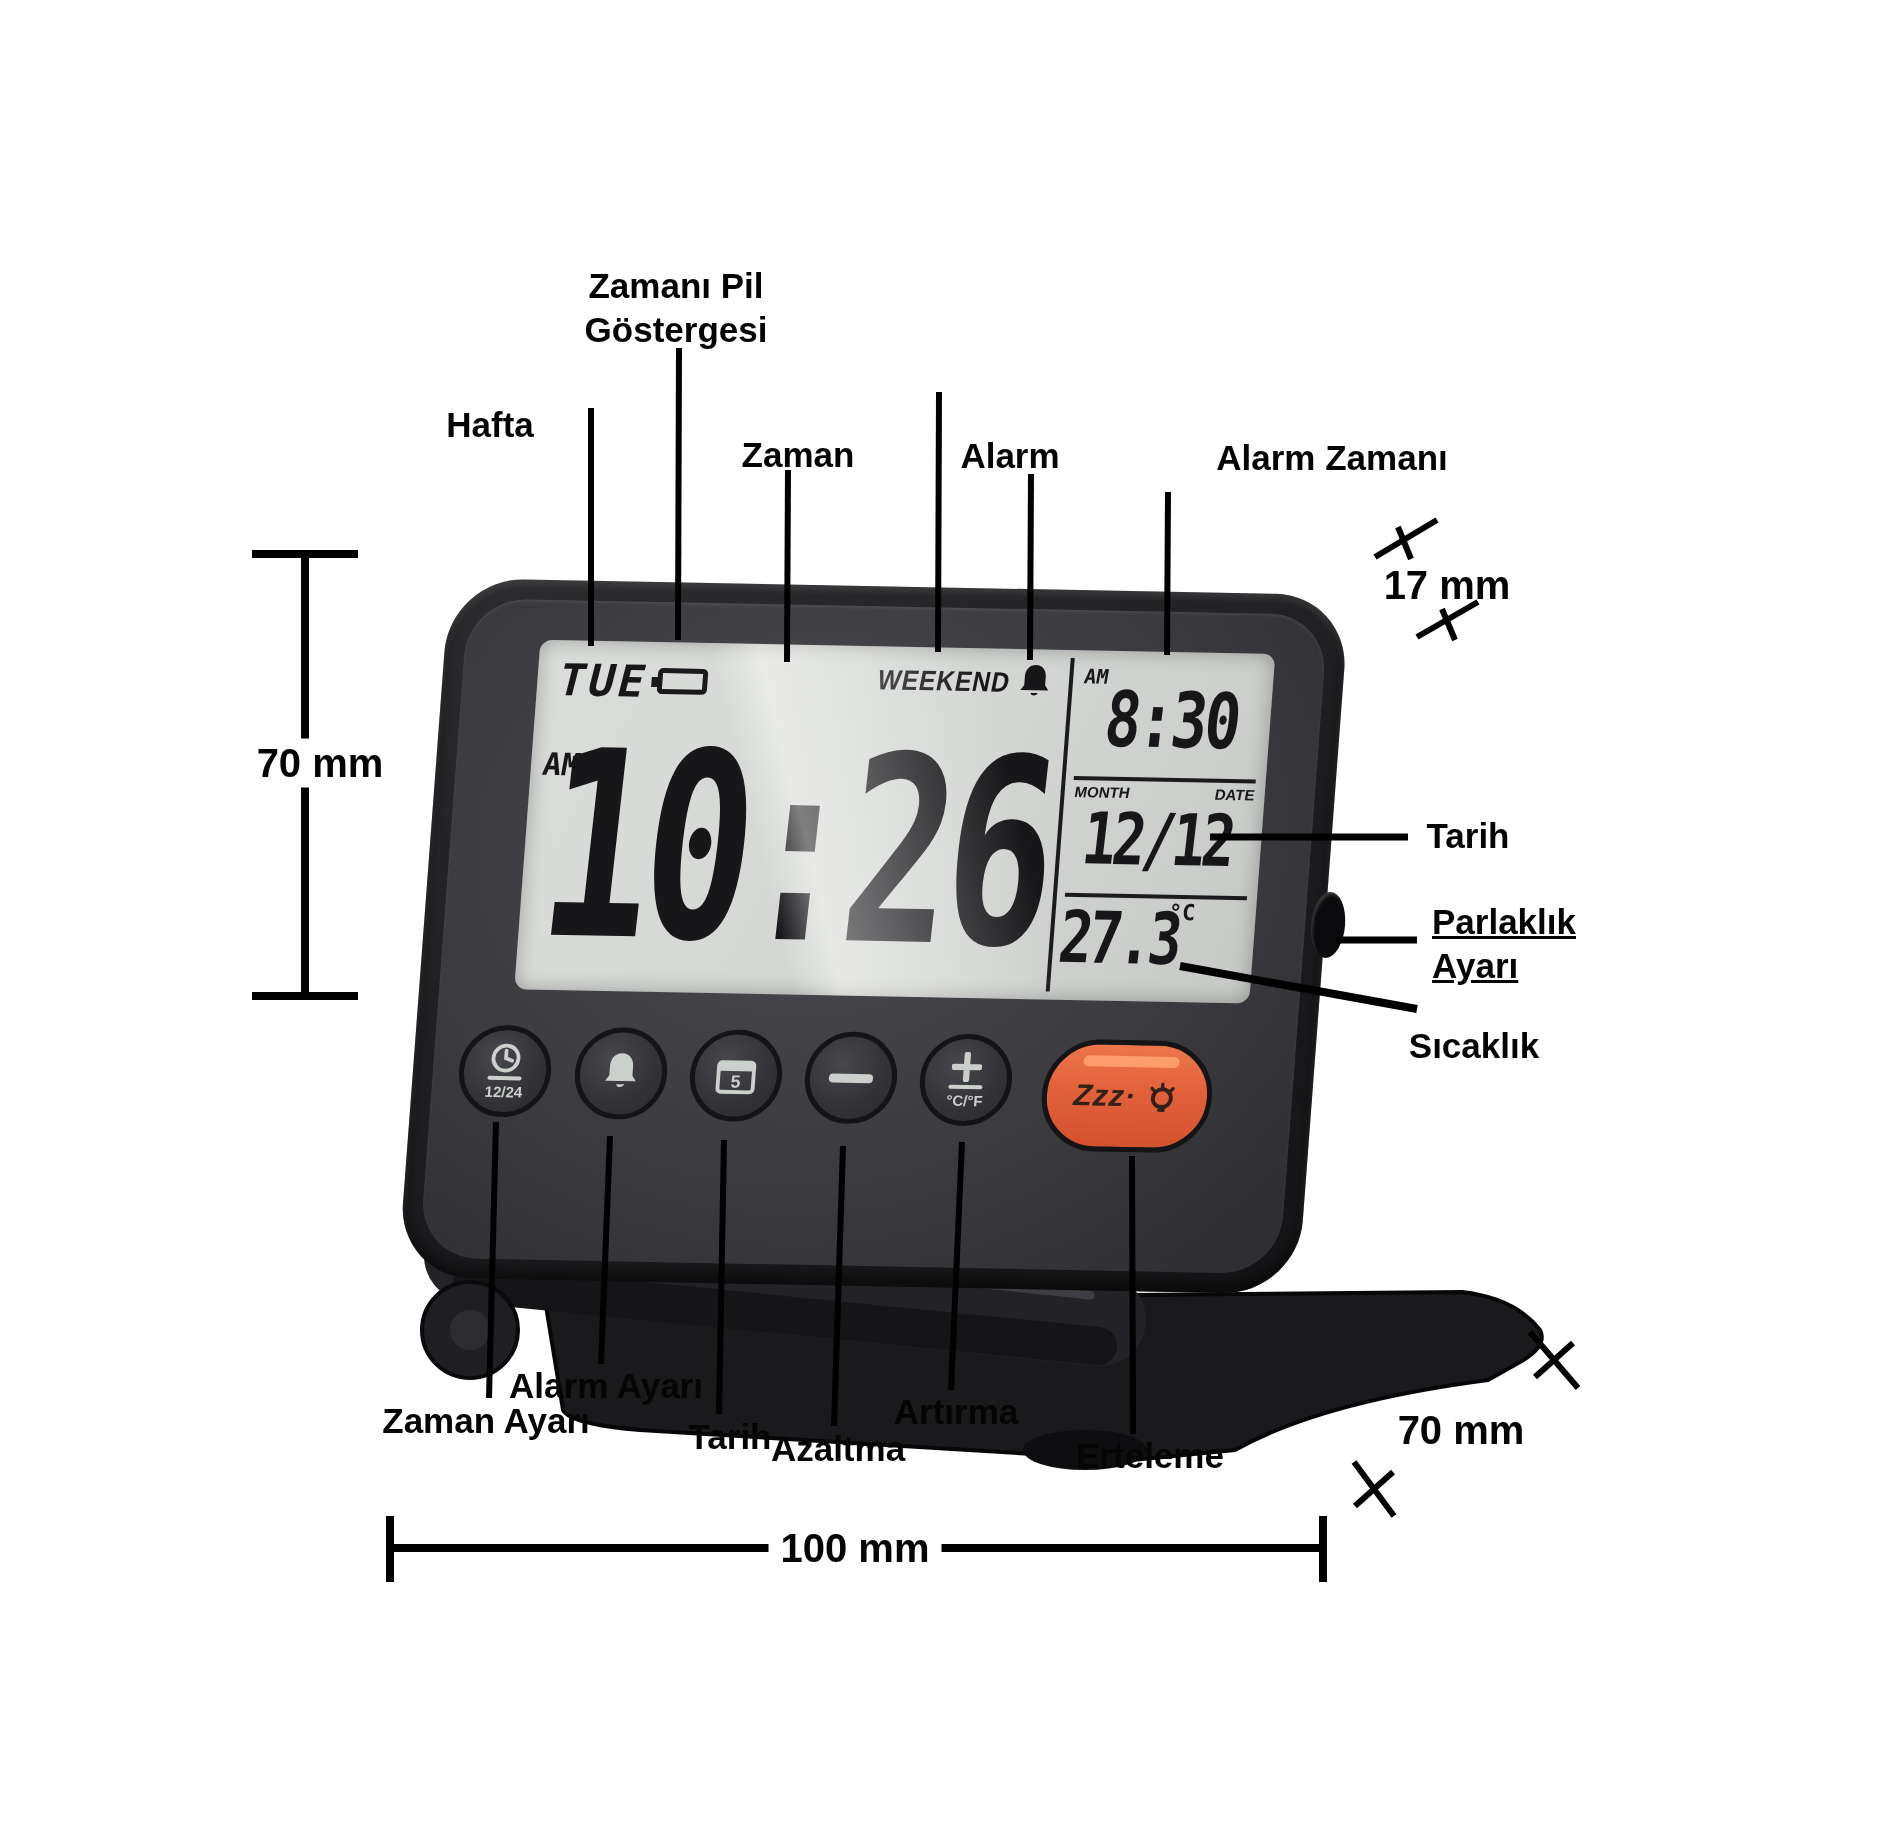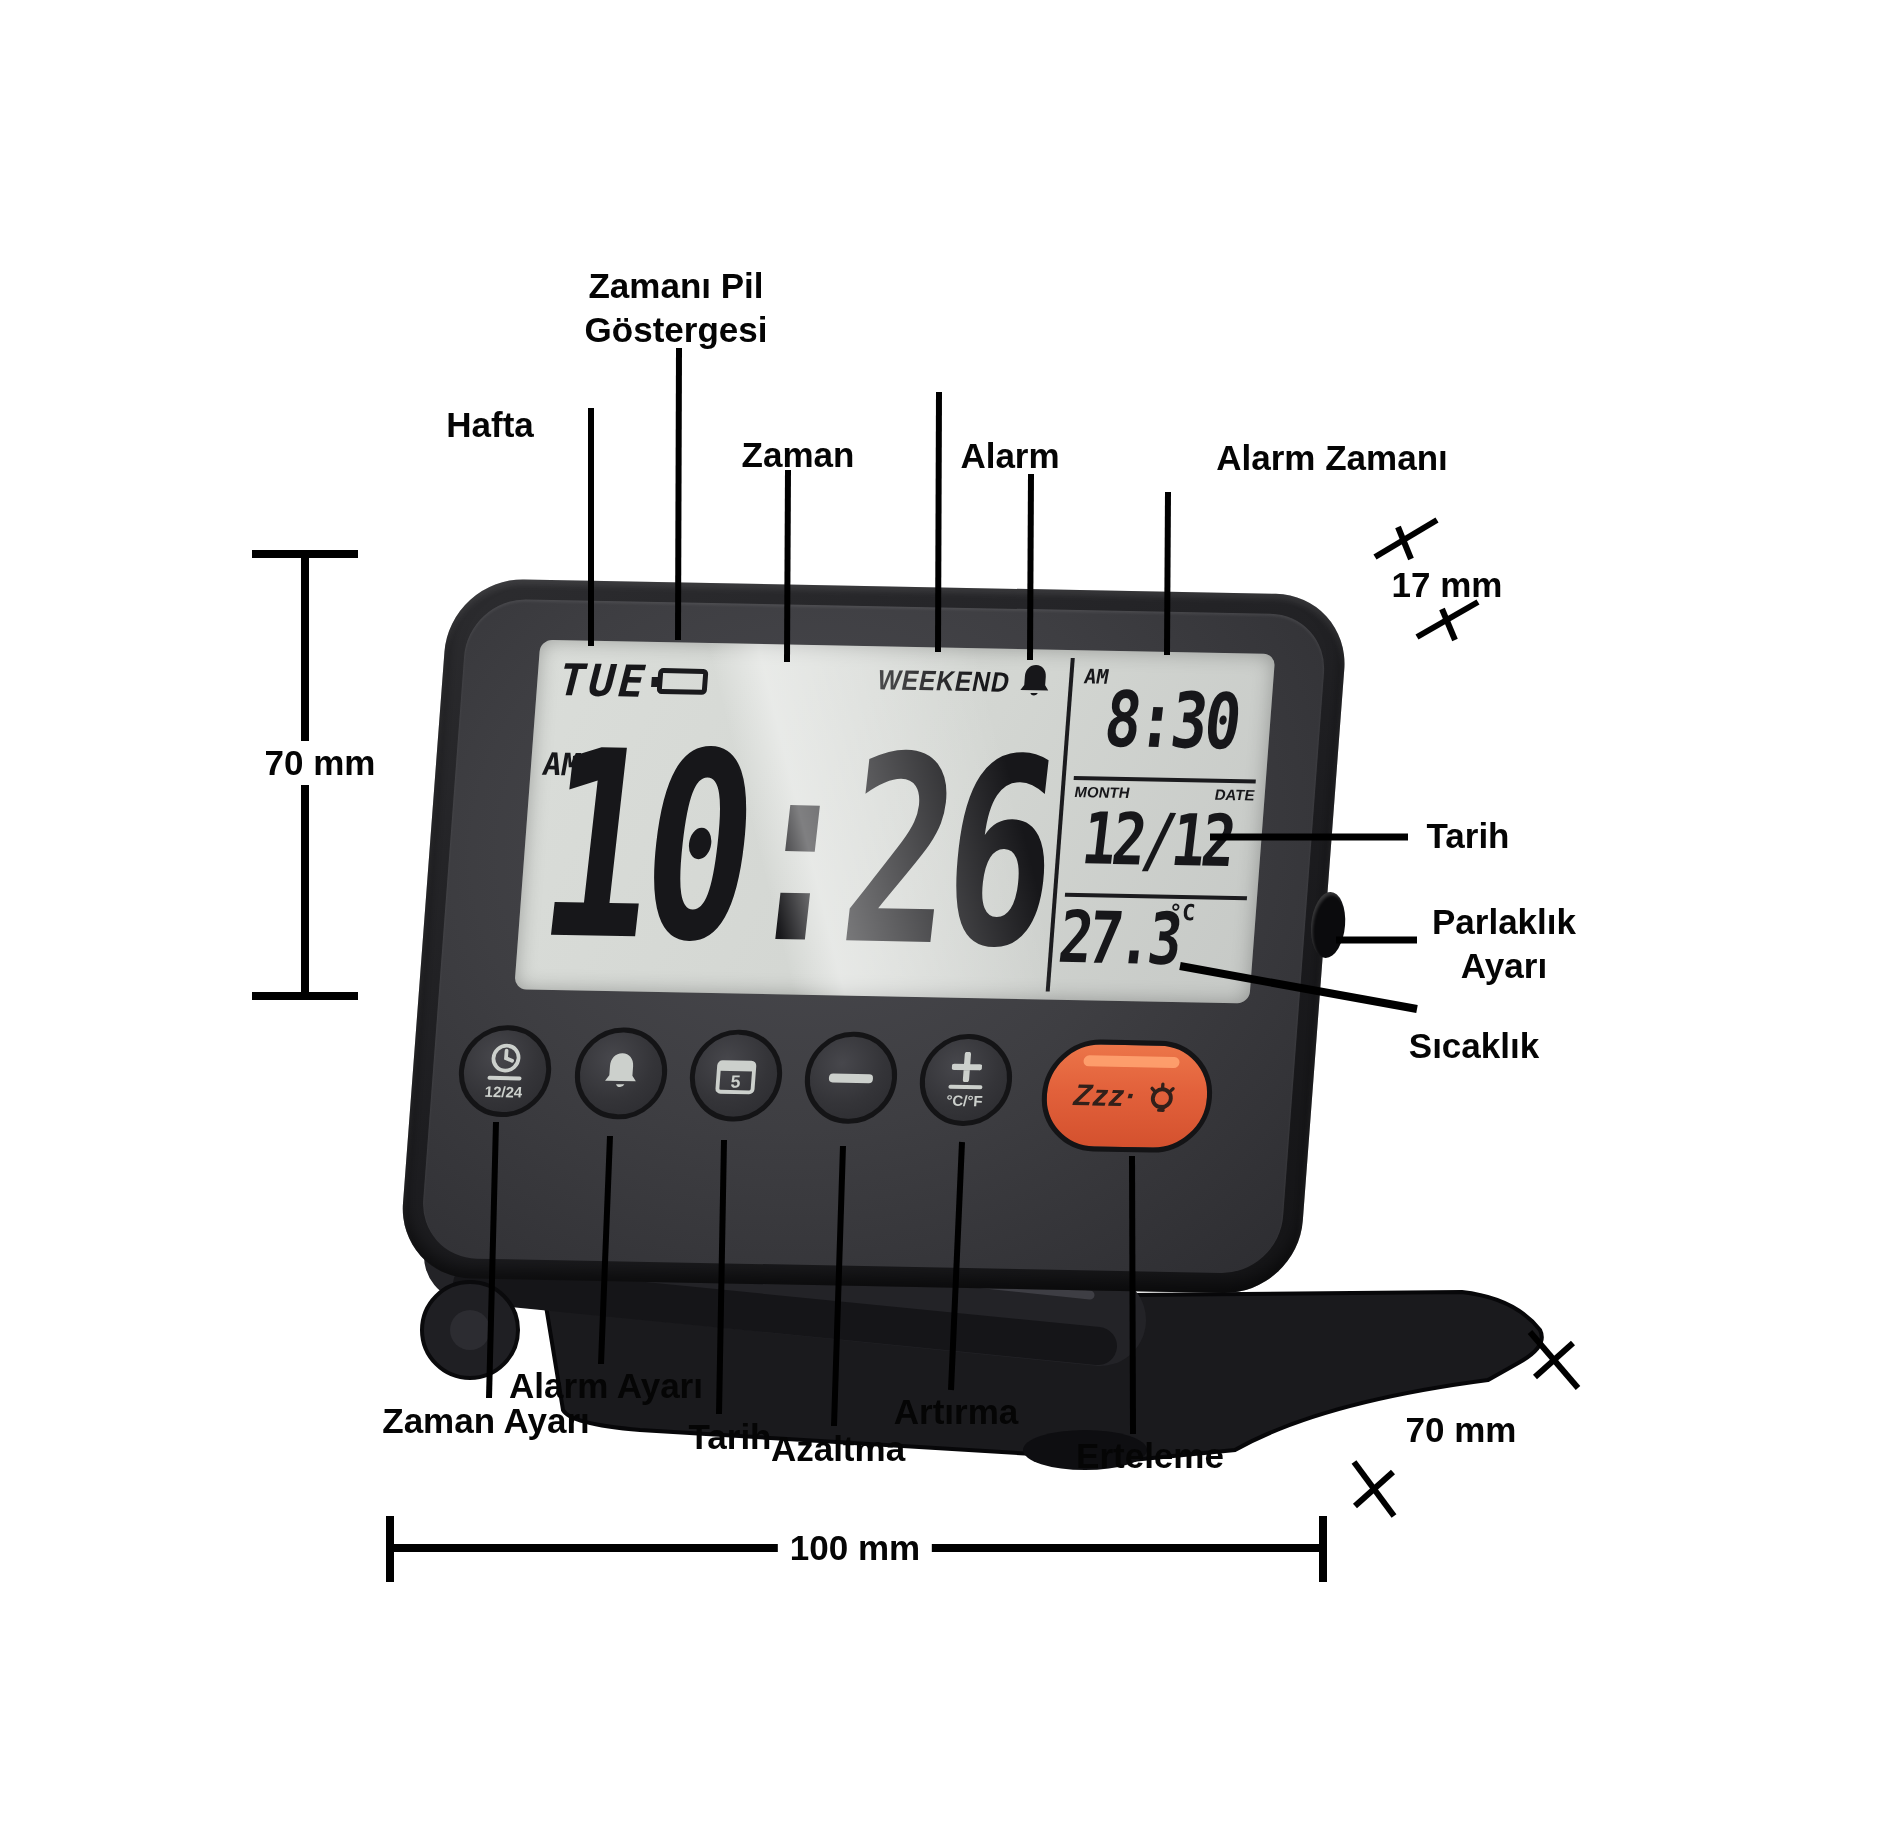--- a/index.html
+++ b/index.html
@@ -2,22 +2,22 @@
 <html><head>
 <meta charset="utf-8">
 <style>
   html,body { margin:0; padding:0; background:#ffffff; }
   #canvas { position:relative; width:1882px; height:1828px; background:#ffffff; overflow:hidden;
             font-family:"Liberation Sans", sans-serif; }
 
   
   .ann { position:absolute; transform:translate(-50%,-50%); font-weight:bold; font-size:35px;
          color:#050505; white-space:pre-line; text-align:center; line-height:44px; z-index:6; }
-  .ann.left-anchor { transform:translate(0,-50%); text-align:center; }
-  .dim { position:absolute; transform:translate(-50%,-50%); font-weight:bold; font-size:35px;
+  .ann.left-anchor { transform:translate(0,-50%); text-align:left;text-decoration:underline; }
+  .dim { position:absolute; transform:translate(-50%,-50%); font-weight:bold; font-size:40px;
          color:#050505; z-index:6; white-space:nowrap; }
   .dim.on-line { background:#ffffff; padding:2px 12px; }
 
   
   #underlay { position:absolute; left:0; top:0; z-index:1; }
   #lines    { position:absolute; left:0; top:0; z-index:5; pointer-events:none; }
 
   
   .clock-body { position:absolute; left:450px; top:578px; width:900px; height:700px;
     border-radius:74px;

